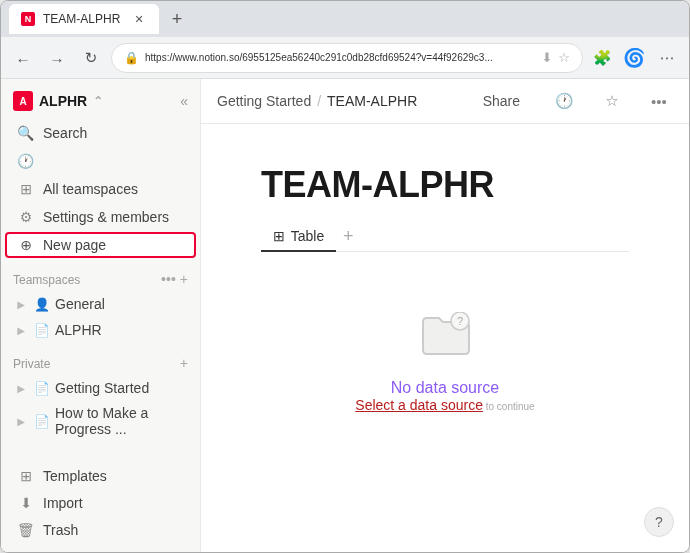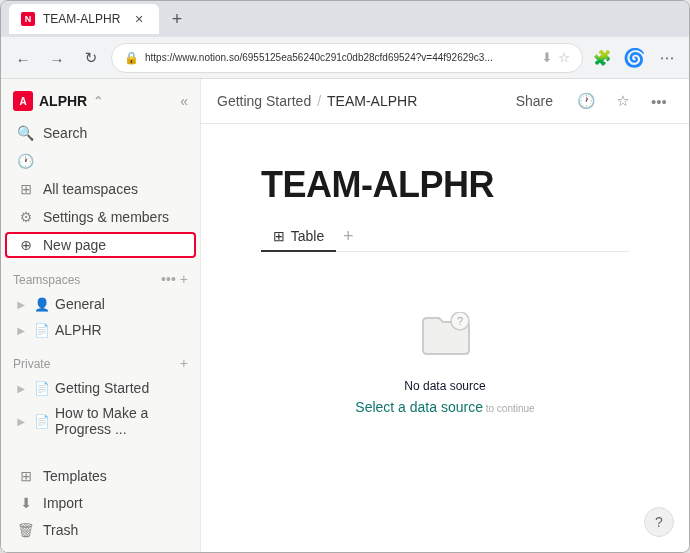--- a/index.html
+++ b/index.html
@@ -45,36 +45,36 @@
     .expand-arrow { width: 16px; height: 16px; display: flex; align-items: center; justify-content: center; color: #bbb; font-size: 10px; flex-shrink: 0; }
     .page-icon { width: 18px; height: 18px; display: flex; align-items: center; justify-content: center; color: #888; font-size: 13px; flex-shrink: 0; }
     .sidebar-bottom { margin-top: auto; }
 
     
     .main-content { flex: 1; display: flex; flex-direction: column; overflow: hidden; }
     .top-bar { height: 45px; display: flex; align-items: center; padding: 0 16px; border-bottom: 1px solid #e8e8e6; justify-content: space-between; }
     .breadcrumb { display: flex; align-items: center; gap: 6px; font-size: 14px; color: #555; }
     .breadcrumb-sep { color: #bbb; }
     .breadcrumb-current { color: #333; font-weight: 500; }
-    .top-bar-actions { display: flex; align-items: center; gap: 8px; }
+    .top-bar-actions { display: flex; align-items: center; gap: 19px; }
     .share-btn { padding: 4px 12px; font-size: 14px; color: #555; cursor: pointer; border-radius: 4px; }
     .top-icon-btn { width: 28px; height: 28px; border-radius: 4px; display: flex; align-items: center; justify-content: center; cursor: pointer; color: #888; font-size: 15px; }
 
     .page-body { flex: 1; padding: 40px 60px 20px; overflow-y: auto; }
     .page-title { font-size: 36px; font-weight: 700; color: #1a1a1a; margin-bottom: 16px; letter-spacing: -0.5px; }
 
     .view-tabs { display: flex; align-items: center; gap: 0; border-bottom: 1px solid #e8e8e6; margin-bottom: 0; padding-bottom: 0; }
     .view-tab { display: flex; align-items: center; gap: 6px; padding: 6px 12px; cursor: pointer; font-size: 14px; color: #555; border-bottom: 2px solid transparent; margin-bottom: -1px; }
     .view-tab.active { color: #333; border-bottom: 2px solid #333; font-weight: 500; }
     .add-view-btn { width: 24px; height: 24px; display: flex; align-items: center; justify-content: center; cursor: pointer; color: #aaa; font-size: 18px; border-radius: 4px; }
 
     .empty-state { display: flex; flex-direction: column; align-items: center; justify-content: center; padding: 60px 20px; color: #999; }
     .empty-folder-icon { font-size: 48px; margin-bottom: 12px; color: #ccc; position: relative; }
-    .empty-title { font-size: 12px; color: #0f172a; margin-bottom: 6px; }
-    .empty-link { color: #0f766e; cursor: pointer; }
+    .empty-title { font-size: 16px; color: #8b5cf6; margin-bottom: 0; }
+    .empty-link { color: #b91c1c; text-decoration: underline; cursor: pointer; }
     .empty-text { color: #aaa; font-size: 10px; }
 
     .help-btn { position: fixed; bottom: 16px; right: 16px; width: 30px; height: 30px; border-radius: 50%; background: #f0f0f0; border: 1px solid #ddd; display: flex; align-items: center; justify-content: center; cursor: pointer; font-size: 14px; color: #666; }
 
     .new-page-highlighted {
       background: #fff !important;
       outline: 2px solid #e03 !important;
       outline-offset: -2px;
       border-radius: 4px;
     }

